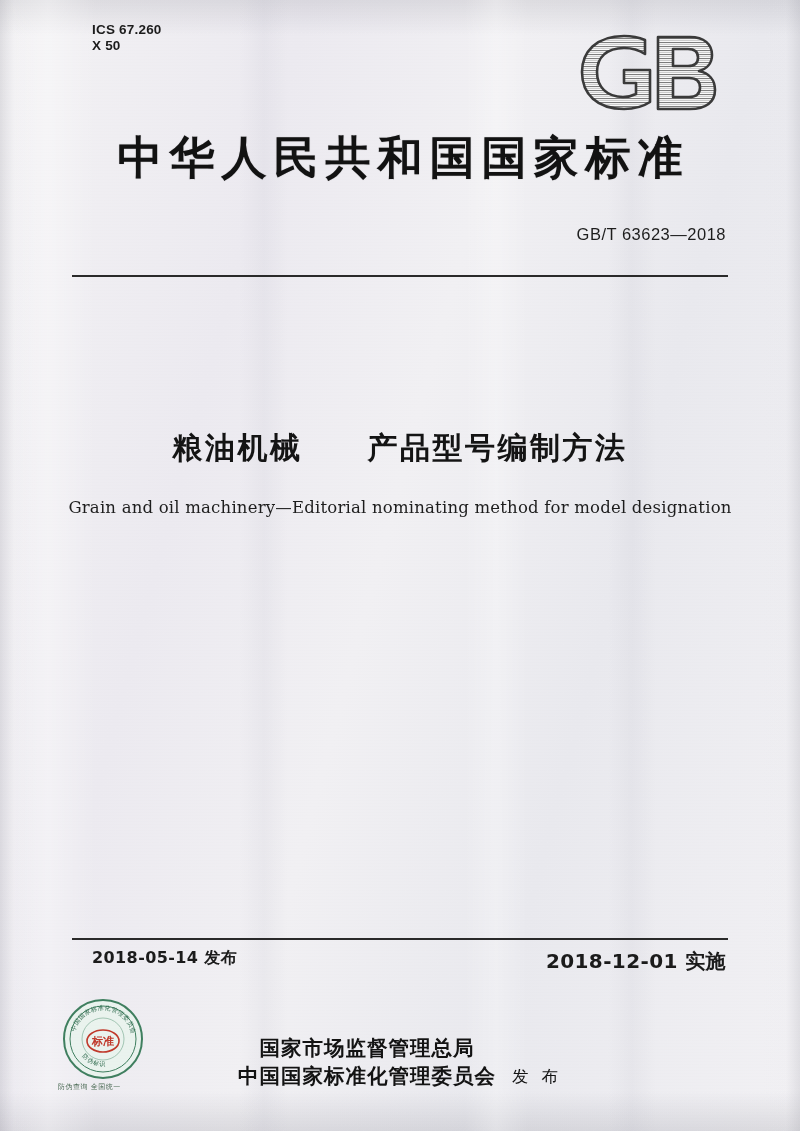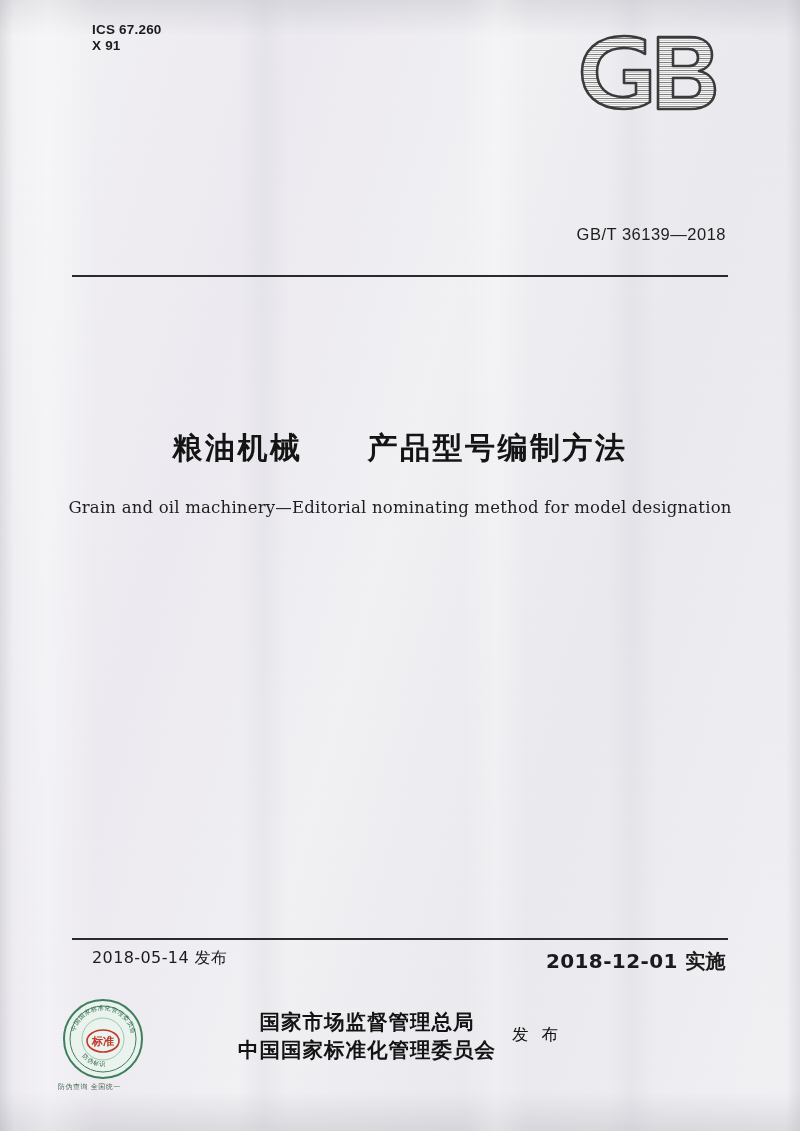--- a/index.html
+++ b/index.html
@@ -134,42 +134,42 @@
     border-top: 2px solid #2a2a2a;
   }
   .issue-date {
     position: absolute;
     left: 92px;
     top: 948px;
     font-size: 16px;
     letter-spacing: 0.4px;
     color: #1b1b1b;
     font-family: "DejaVu Sans", sans-serif;
-    font-weight: normal;
+    font-weight: bold;
     text-align: center;
   }
   .implement-date {
     position: absolute;
     right: 74px;
     top: 948px;
     font-size: 20px;
     letter-spacing: 0.4px;
     color: #1b1b1b;
     font-family: "DejaVu Sans", sans-serif;
     font-weight: bold;
   }
 
   .issuers {
     position: absolute;
     left: 0;
     right: 0;
-    top: 1008px;
+    top: 1034px;
     display: flex;
     justify-content: center;
-    align-items: center;
+    align-items: flex-end;
     gap: 16px;
   }
   .issuer-names {
     font-family: "DejaVu Sans", sans-serif;
     font-size: 20.5px;
     font-weight: bold;
     line-height: 28px;
     letter-spacing: 1px;
     color: #131313;
     text-align: center;
@@ -216,43 +216,44 @@
 <body>
 
 <div class="page">
   <div class="paper"></div>
   <div class="streaks"></div>
 
   <div class="content">
 
     <div class="ics">
       <div>ICS 67.260</div>
-      <div>X 91</div>
+      <div>X 50</div>
     </div>
 
     <div class="gb-logo">
       <svg viewBox="0 0 160 92" width="160" height="92" aria-hidden="true">
         <defs>
           <pattern id="hatch" width="4" height="4" patternUnits="userSpaceOnUse" patternTransform="rotate(0)">
             <rect width="4" height="4" fill="#ffffff"></rect>
             <path d="M0 0.6 H4" stroke="#6f6f6f" stroke-width="1"></path>
             <path d="M0 2.6 H4" stroke="#b9b9b9" stroke-width="0.8"></path>
           </pattern>
         </defs>
 
         <path d="M58 10 C30 10 16 26 16 46 C16 68 31 83 58 83 C70 83 78 80 84 76 L84 44 L58 44 L58 57 L70 57 L70 68 C66 70 62 71 57 71 C41 71 31 61 31 46 C31 31 41 22 58 22 C66 22 73 24 79 28 L79 14 C72 11 66 10 58 10 Z" fill="url(#hatch)" stroke="#3a3a3a" stroke-width="2.6" stroke-linejoin="round"></path>
 
         <path d="M92 11 L124 11 C138 11 146 18 146 29 C146 37 141 43 133 45 C143 47 149 54 149 64 C149 76 140 83 124 83 L92 83 Z
                  M107 23 L107 40 L122 40 C129 40 132 37 132 31.5 C132 26 129 23 122 23 Z
                  M107 52 L107 71 L123 71 C131 71 134 67 134 61.5 C134 56 131 52 123 52 Z" fill="url(#hatch)" stroke="#3a3a3a" stroke-width="2.6" stroke-linejoin="round"></path>
       </svg>
     </div>
 
-
-    <div class="std-number">GB/T 36139—2018</div>
+    <div class="title-cn">中华人民共和国国家标准</div>
+
+    <div class="std-number">GB/T 63623—2018</div>
 
     <div class="rule-top"></div>
 
     <div class="doc-title-cn">粮油机械　　产品型号编制方法</div>
     <div class="doc-title-en">Grain and oil machinery—Editorial nominating method for model designation</div>
 
     <div class="rule-bottom"></div>
     <div class="issue-date">2018-05-14 发布</div>
     <div class="implement-date">2018-12-01 实施</div>
 

